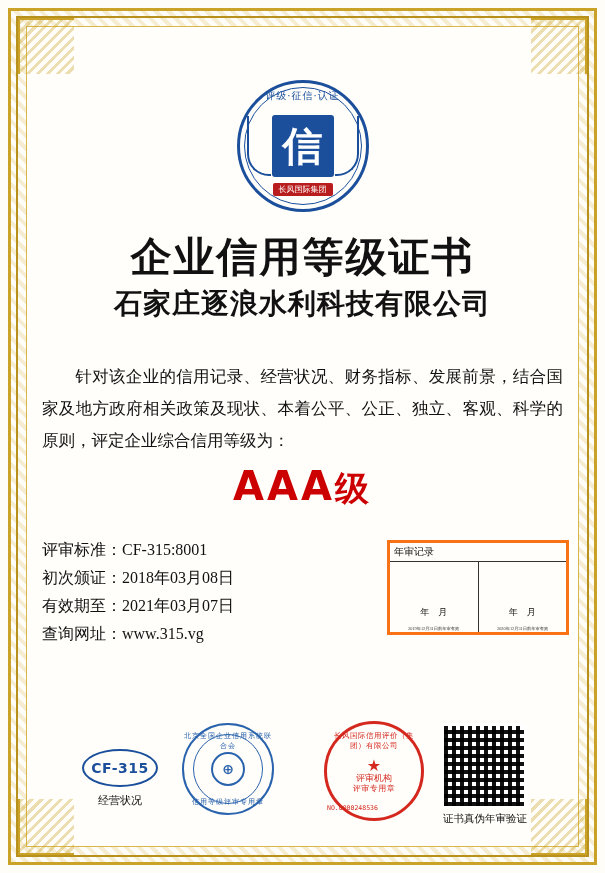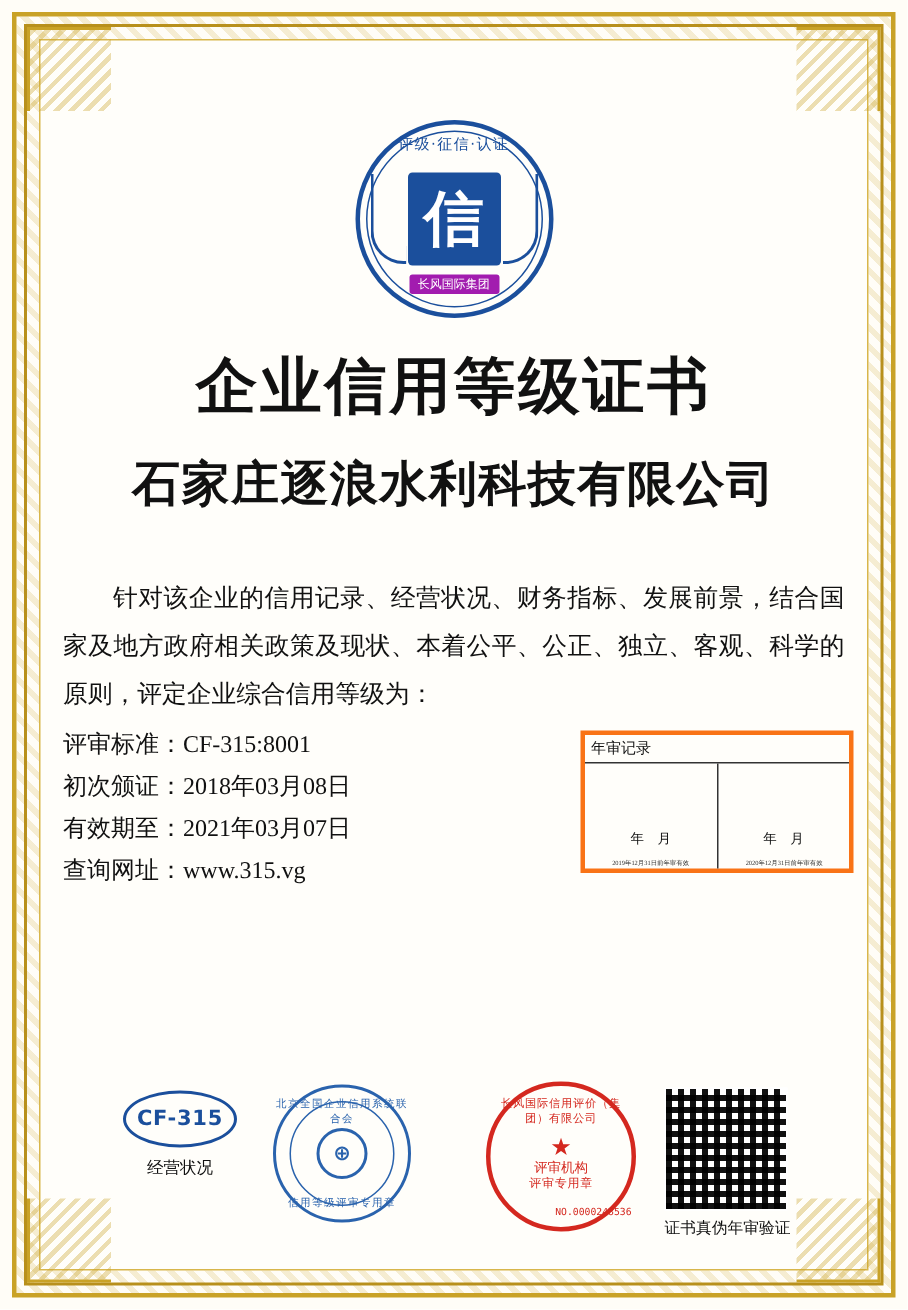--- a/index.html
+++ b/index.html
@@ -106,21 +106,21 @@
     color: #1b4f9c;
     font-size: 10px;
     letter-spacing: 1px;
     font-family: "DejaVu Sans", sans-serif;
   }
   .emblem .bottom-band {
     position: absolute;
     bottom: 16px;
     left: 50%;
     transform: translateX(-50%);
-    background: #a21caf;
+    background: #b91c1c;
     color: #fff;
     font-size: 8px;
     padding: 1px 6px;
     border-radius: 2px;
     white-space: nowrap;
     font-family: "DejaVu Sans", sans-serif;
   }
   .emblem .wreath-l, .emblem .wreath-r {
     position: absolute;
     top: 36px;
@@ -148,25 +148,24 @@
     padding-right: 16px;
     font-size: 17px;
     color: #111;
   }
   .code-line .code-val {
     font-family: "DejaVu Sans", sans-serif;
     font-weight: bold;
     font-size: 17px;
   }
   .company {
-    margin-top: 16px;
-    text-align: center;
-    font-family: "DejaVu Sans", sans-serif;
-    font-weight: bold;
-    font-size: 32px;
+    text-align: center;
+    font-family: "DejaVu Sans", sans-serif;
+    font-weight: bold;
+    font-size: 28px;
     letter-spacing: 1px;
     color: #111;
   }
 
   .body-text {
     margin-top: 38px;
     font-size: 16.5px;
     line-height: 32px;
     color: #111;
     text-align: justify;
@@ -181,21 +180,21 @@
     font-weight: bold;
     font-size: 40px;
     letter-spacing: 3px;
     font-family: "DejaVu Sans", sans-serif;
   }
   .grade .suffix { font-size: 34px; }
 
   
   .mid-row {
     display: flex;
-    margin-top: 4px;
+    margin-top: 24px;
     align-items: flex-start;
   }
   .details {
     flex: 1;
     font-size: 16px;
     line-height: 28px;
     color: #111;
     padding-left: 6px;
   }
   .details .kv { white-space: nowrap; }
@@ -247,21 +246,21 @@
     bottom: 8px;
     height: 112px;
   }
   .seal {
     position: absolute;
     text-align: center;
   }
 
   .seal-cf {
     left: 40px;
-    top: 8px;
+    top: 30px;
   }
   .seal-cf .oval {
     width: 72px;
     height: 34px;
     border: 2px solid #1b4f9c;
     border-radius: 50%;
     color: #1b4f9c;
     font-family: "DejaVu Sans", sans-serif;
     font-weight: bold;
     font-size: 14px;
@@ -351,21 +350,21 @@
     left: 0; right: 0;
     top: 48px;
     text-align: center;
     color: #d4281f;
     font-size: 9px;
   }
   .seal-red .serial {
     position: absolute;
     left: 0; right: 0;
     bottom: 6px;
-    text-align: right;
+    text-align: left;
     color: #d4281f;
     font-family: "DejaVu Sans Mono", monospace;
     font-size: 6.5px;
   }
 
   .seal-qr {
     right: 36px;
     top: 6px;
   }
   .qr {
@@ -413,20 +412,23 @@
 
     <div class="main-title">企业信用等级证书</div>
 
 
     <div class="company">石家庄逐浪水利科技有限公司</div>
 
     <div class="body-text">
       <span class="indent"></span><span>针对该企业的信用记录、经营状况、财务指标、发展前景，结合国家及地方政府相关政策及现状、本着公平、公正、独立、客观、科学的原则，评定企业综合信用等级为：</span>
     </div>
 
+    <div class="grade">
+      <span>AAA</span><span class="suffix">级</span>
+    </div>
 
     <div class="mid-row">
       <div class="details">
         <div class="kv">评审标准：CF-315:8001</div>
         <div class="kv">初次颁证：2018年03月08日</div>
         <div class="kv">有效期至：2021年03月07日</div>
         <div class="kv">查询网址：www.315.vg</div>
       </div>
 
       <div class="review-box">

